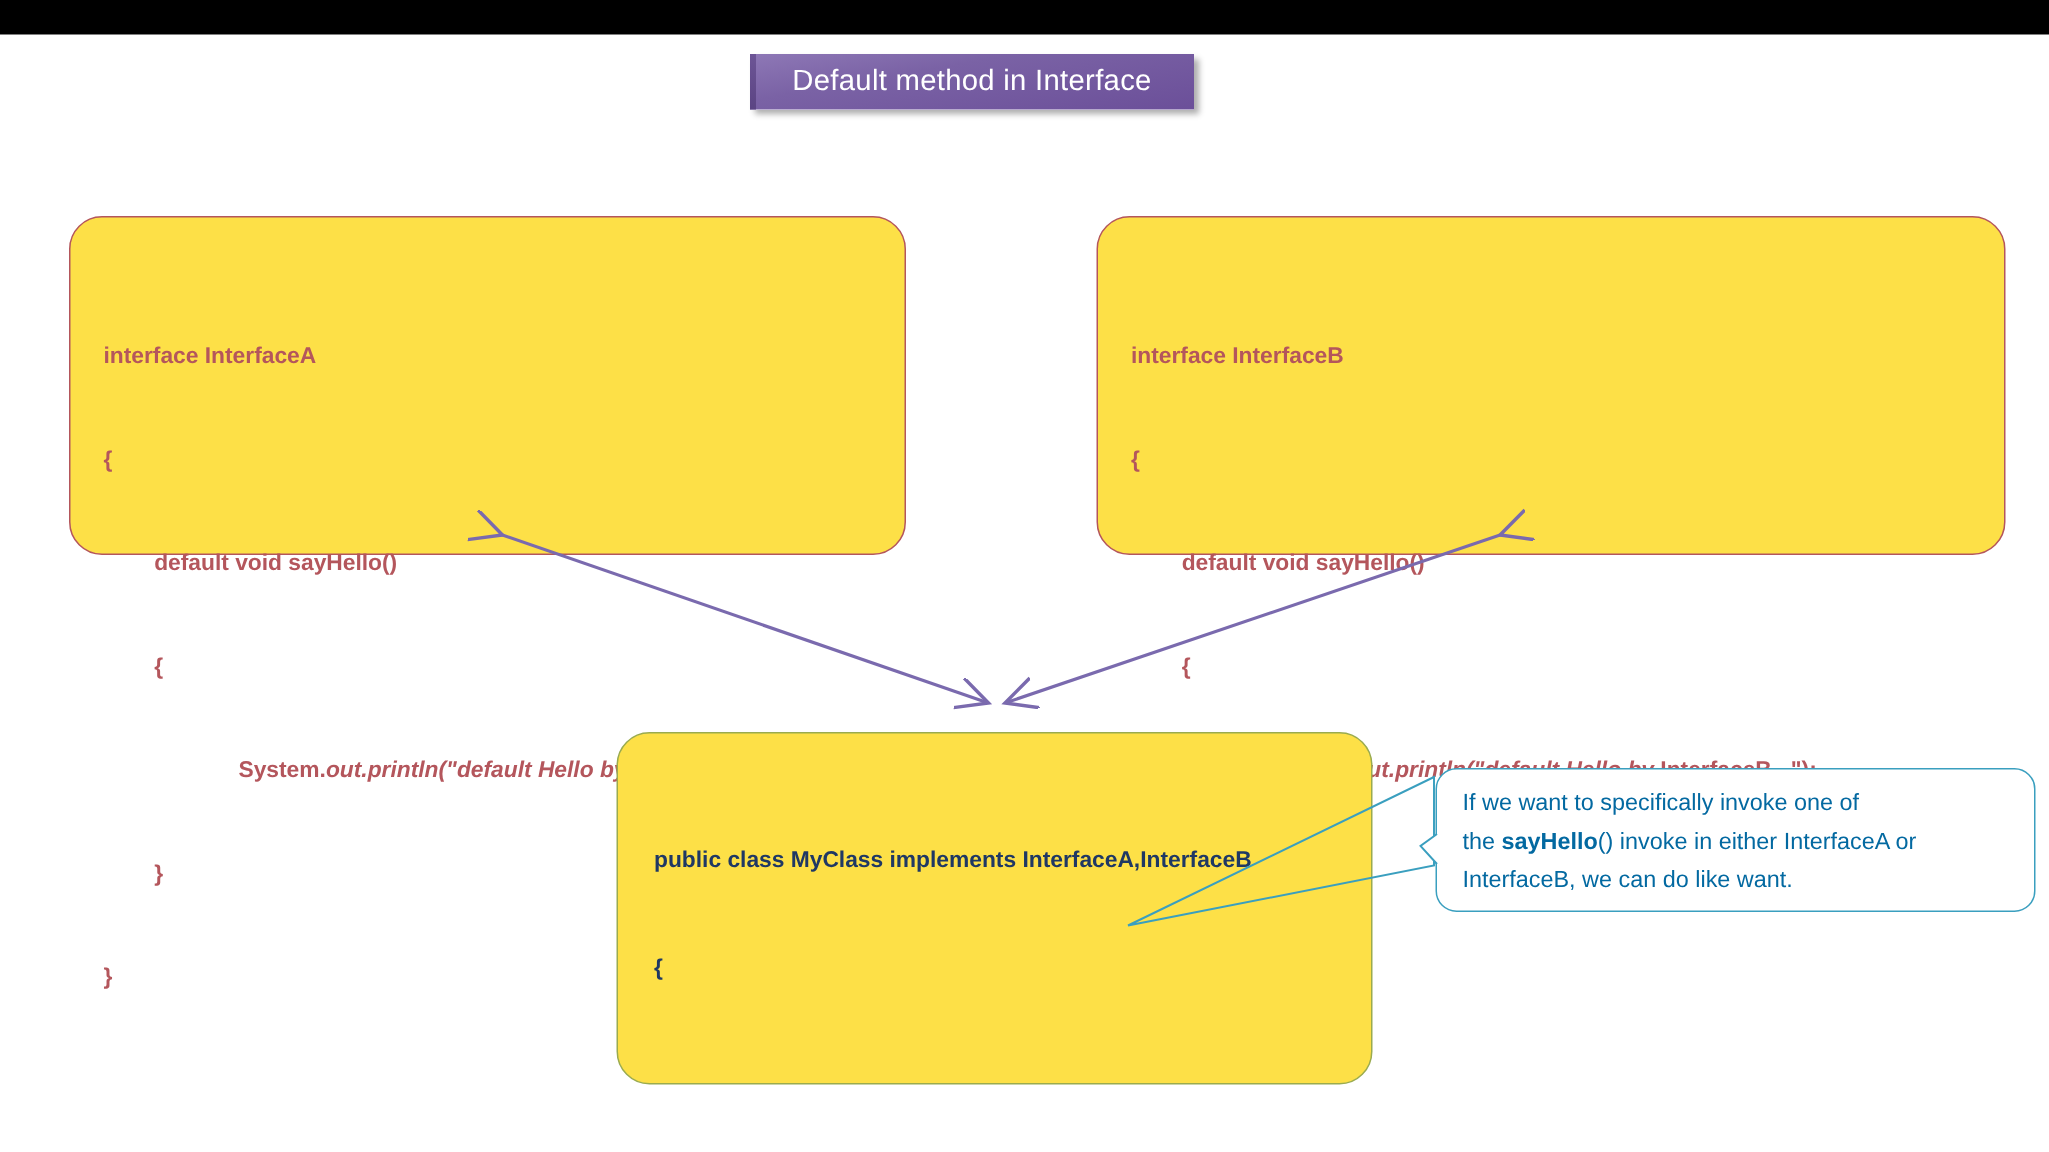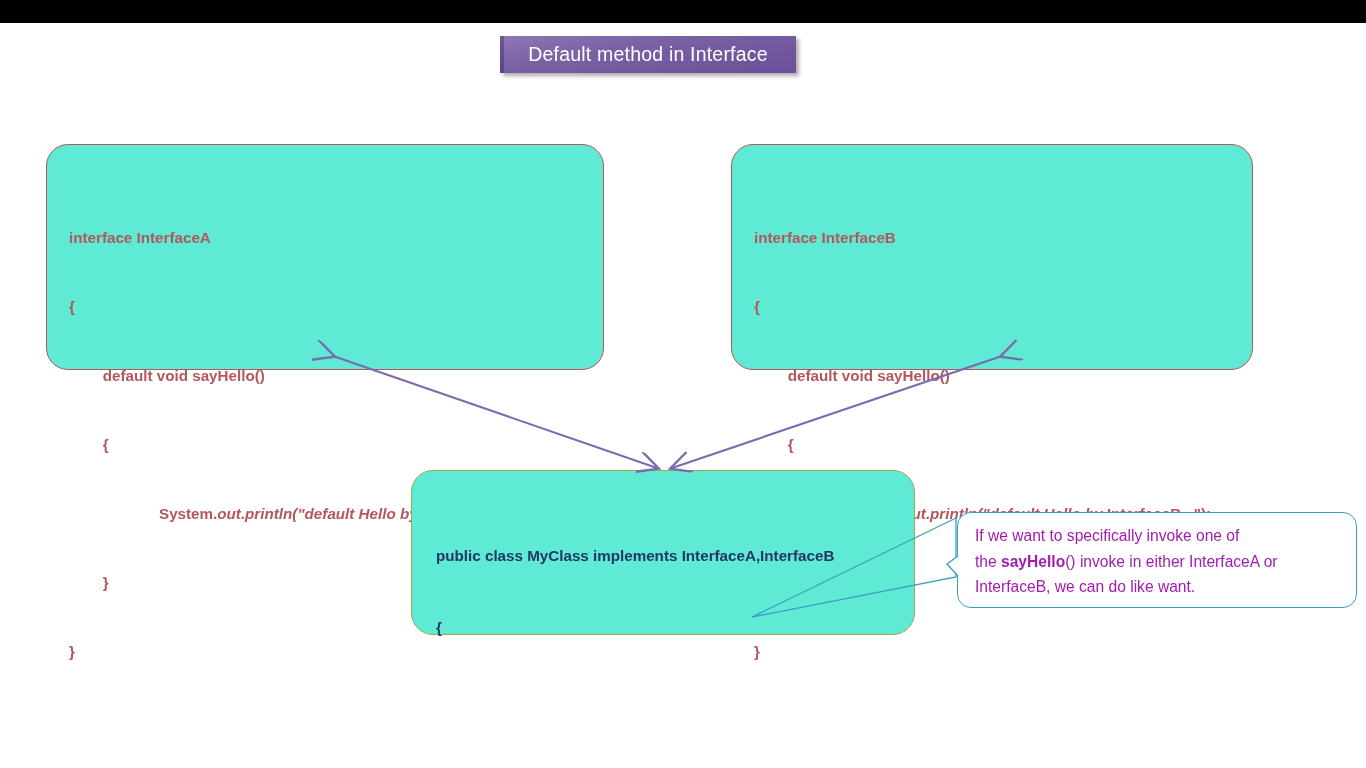--- a/index.html
+++ b/index.html
@@ -49,21 +49,21 @@
   #title-banner .ttl {
     color: #ffffff;
     font-size: 19.5px;
     letter-spacing: 0.2px;
     white-space: nowrap;
   }
 
   
   .codebox {
     position: absolute;
-    background: #5eead4;
+    background: #fde047;
     border-radius: 22px;
     box-sizing: border-box;
   }
   .box-red {
     border: 1.3px solid #b4565c;
   }
   .box-green {
     border: 1.3px solid #9aab4f;
   }
 
@@ -93,21 +93,21 @@
     border-radius: 14px;
     box-sizing: border-box;
   }
   #callout .note {
     position: absolute;
     left: 17px;
     top: 10px;
     width: 372px;
     font-size: 15.6px;
     line-height: 25.5px;
-    color: #a21caf;
+    color: #0369a1;
   }
   #callout .note b { font-weight: bold; }
 
   
   #vec {
     position: absolute;
     left: 0; top: 0;
     width: 1366px; height: 751px;
     pointer-events: none;
   }
@@ -127,33 +127,33 @@
         <span class="ln">interface InterfaceA</span>
         <span class="ln">{</span>
         <span class="ln">        default void sayHello()</span>
         <span class="ln">        {</span>
         <span class="ln"><span style="padding-left:90px"></span><span class="norm">System.</span><span class="bi">out.println("default Hello by </span><span class="b">InterfaceA...");</span></span>
         <span class="ln">        }</span>
         <span class="ln">}</span>
       </div>
     </div>
 
-    <div class="codebox box-red" style="left:731px; top:121px; width:522px; height:226px;">
+    <div class="codebox box-red" style="left:731px; top:121px; width:606px; height:226px;">
       <div class="code red" style="left:22px; top:35px;">
         <span class="ln">interface InterfaceB</span>
         <span class="ln">{</span>
         <span class="ln">        default void sayHello()</span>
         <span class="ln">        {</span>
         <span class="ln"><span style="padding-left:90px"></span><span class="norm">System.</span><span class="bi">out.println("default Hello by </span><span class="b">InterfaceB...");</span></span>
         <span class="ln">        }</span>
         <span class="ln">}</span>
       </div>
     </div>
 
-    <div class="codebox box-green" style="left:411px; top:447px; width:504px; height:165px;">
+    <div class="codebox box-green" style="left:411px; top:465px; width:504px; height:235px;">
       <div class="code navy" style="left:24px; top:25px; line-height:24px;">
         <span class="ln">public class MyClass implements InterfaceA,InterfaceB</span>
         <span class="ln">{</span>
         <span class="ln">&nbsp;</span>
         
         
         
         
         
       </div>

